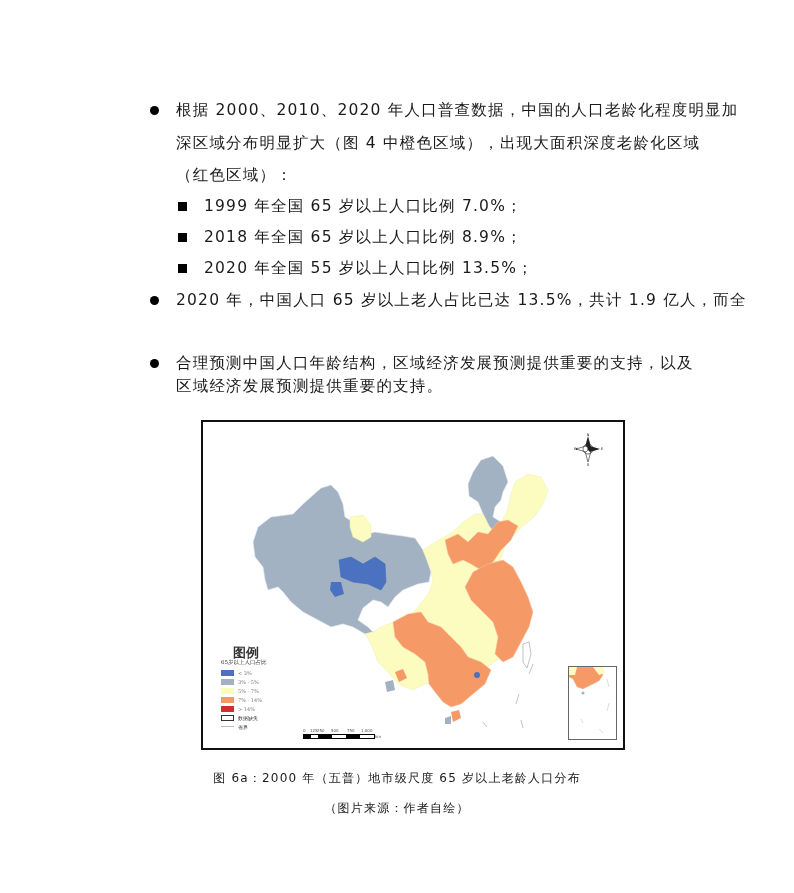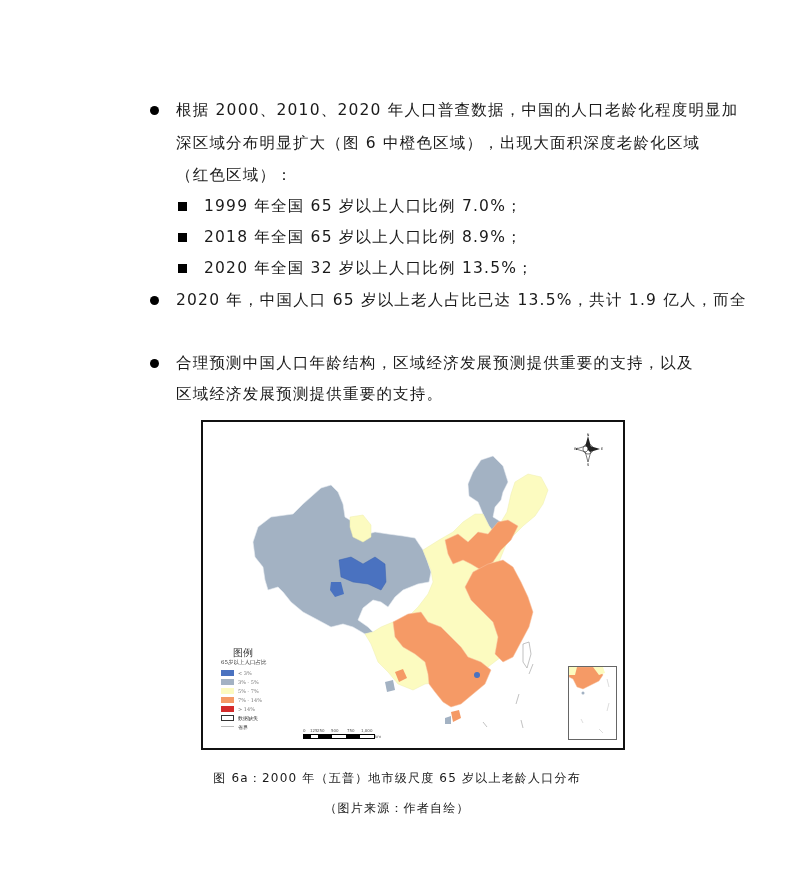--- a/index.html
+++ b/index.html
@@ -7,56 +7,56 @@
          font-family: "DejaVu Sans", "Liberation Sans", sans-serif; color: #1a1a1a; }
   .page { position: absolute; left: 0; top: 0; width: 794px; height: 893px; }
   .line { position: absolute; font-size: 15.5px; line-height: 20px; white-space: nowrap; letter-spacing: 1.2px; }
   .bullet-dot { position: absolute; width: 9px; height: 9px; border-radius: 50%; background: #000; }
   .bullet-sq { position: absolute; width: 9px; height: 9px; background: #000; }
   .map-frame { position: absolute; left: 201px; top: 420px; width: 420px; height: 326px;
                border: 2px solid #111; box-sizing: content-box; background: #fff; overflow: hidden; }
   .caption { position: absolute; left: 0; width: 794px; text-align: center; font-size: 12px;
              line-height: 20px; letter-spacing: 1.2px; }
   .legend { position: absolute; left: 18px; top: 226px; font-family: "DejaVu Serif", serif; color: #333; }
-  .legend-title { font-size: 10px; font-weight: normal; line-height: 10px; padding-left: 12px; }
+  .legend-title { font-size: 13px; font-weight: bold; line-height: 10px; padding-left: 12px; }
   .legend-sub { font-size: 5.5px; line-height: 8px; margin-bottom: 2px; }
   .legend-row { display: flex; align-items: center; height: 9px; font-size: 5px; color: #777; }
   .legend-swatch { width: 13px; height: 6px; margin-right: 4px; box-sizing: border-box; }
   .legend-line { width: 13px; height: 0; border-top: 1px solid #bbb; margin-right: 4px; }
   .scalebar { position: absolute; left: 100px; top: 306px; font-family: "DejaVu Sans", sans-serif; }
   .scale-labels { position: relative; height: 6px; font-size: 4px; color: #555; width: 80px; }
   .scale-labels span { position: absolute; top: 0; }
   .scale-bar-track { display: flex; height: 3px; width: 70px; border: 0.5px solid #000; }
   .scale-bar-track div { height: 3px; }
   .compass { position: absolute; left: 370px; top: 10px; width: 30px; height: 34px; }
   .inset { position: absolute; left: 365px; top: 244px; width: 47px; height: 72px; border: 1px solid #666; background:#fff; overflow:hidden; }
 </style>
 </head>
 <body>
 
 <div class="page">
 
   <div class="bullet-dot" style="left:150px; top:106px;"></div>
   <div class="line" style="left:176px; top:100px;">根据 2000、2010、2020 年人口普查数据，中国的人口老龄化程度明显加</div>
-  <div class="line" style="left:176px; top:133px;">深区域分布明显扩大（图 6 中橙色区域），出现大面积深度老龄化区域</div>
+  <div class="line" style="left:176px; top:133px;">深区域分布明显扩大（图 4 中橙色区域），出现大面积深度老龄化区域</div>
   <div class="line" style="left:176px; top:165px;">（红色区域）：</div>
 
   <div class="bullet-sq" style="left:178px; top:202px;"></div>
   <div class="line" style="left:204px; top:196px;">1999 年全国 65 岁以上人口比例 7.0%；</div>
   <div class="bullet-sq" style="left:178px; top:233px;"></div>
   <div class="line" style="left:204px; top:227px;">2018 年全国 65 岁以上人口比例 8.9%；</div>
   <div class="bullet-sq" style="left:178px; top:264px;"></div>
-  <div class="line" style="left:204px; top:258px;">2020 年全国 32 岁以上人口比例 13.5%；</div>
+  <div class="line" style="left:204px; top:258px;">2020 年全国 55 岁以上人口比例 13.5%；</div>
 
   <div class="bullet-dot" style="left:150px; top:296px;"></div>
   <div class="line" style="left:176px; top:290px;">2020 年，中国人口 65 岁以上老人占比已达 13.5%，共计 1.9 亿人，而全</div>
 
   <div class="bullet-dot" style="left:150px; top:359px;"></div>
   <div class="line" style="left:176px; top:353px;">合理预测中国人口年龄结构，区域经济发展预测提供重要的支持，以及</div>
-  <div class="line" style="left:176px; top:384px;">区域经济发展预测提供重要的支持。</div>
+  <div class="line" style="left:176px; top:376px;">区域经济发展预测提供重要的支持。</div>
 
   <div class="map-frame">
     <svg width="420" height="326" viewBox="0 0 420 326" style="position:absolute;left:0;top:0;">
 
       <path d="M55,105 L68,95 L90,92 L100,82 L118,66 L128,63 L135,70 L140,82 L142,95 L150,100 L165,112 L172,110 L185,112 L200,114 L212,116 L220,128 L224,138 L228,150 L226,160 L215,162 L200,168 L192,175 L185,185 L178,180 L170,178 L160,186 L155,198 L165,205 L170,210 L162,212 L150,205 L140,202 L128,205 L115,198 L100,190 L88,180 L80,170 L75,165 L65,168 L62,158 L60,145 L52,135 L50,120 Z" fill="#a3b2c3" stroke="#e8edf2" stroke-width="0.6"></path>
 
       <path d="M147,95 L160,93 L168,103 L168,115 L160,120 L150,115 L147,105 Z" fill="#fcfbc0" stroke="#eeeeb0" stroke-width="0.5"></path>
 
       <path d="M136,138 L148,135 L160,142 L172,135 L182,142 L183,160 L178,168 L165,162 L150,160 L138,155 Z" fill="#4a72c0" stroke="#3a62b0" stroke-width="0.5"></path>
       <path d="M128,160 L138,160 L141,172 L132,175 L127,168 Z" fill="#4a72c0"></path>

